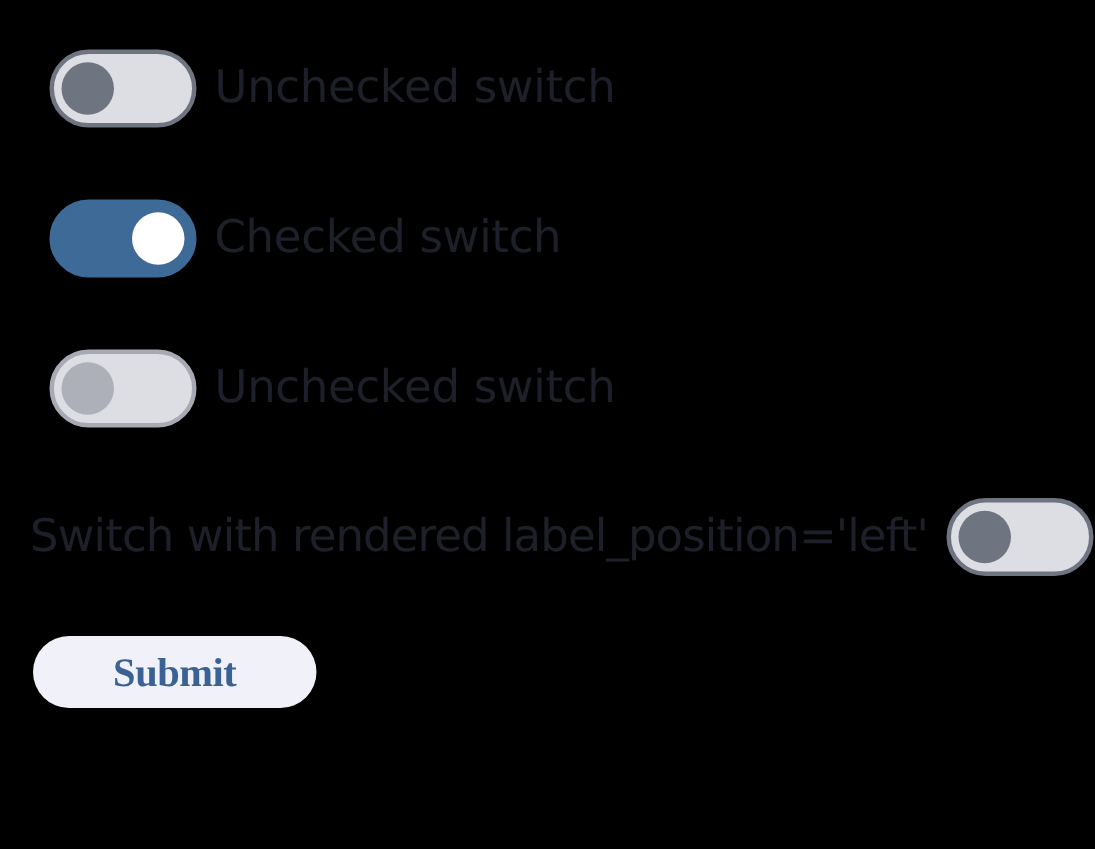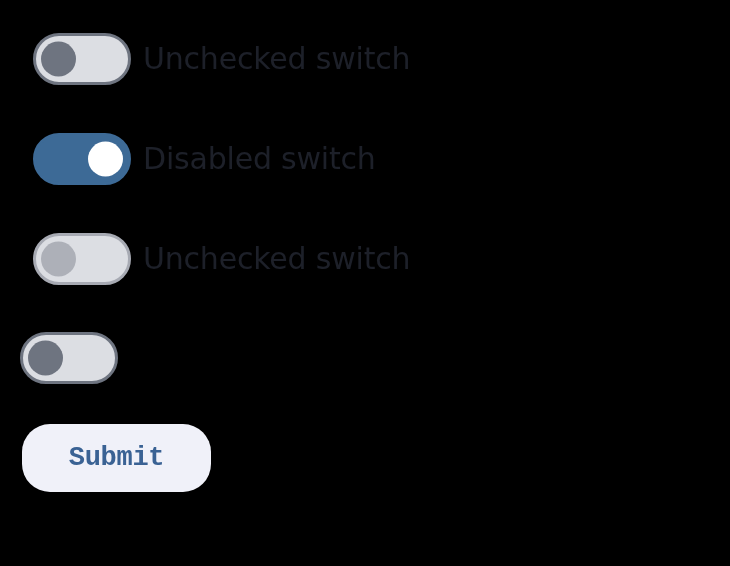--- a/index.html
+++ b/index.html
@@ -105,29 +105,29 @@
     white-space: nowrap;
     font-family: "DejaVu Sans", "Liberation Sans", sans-serif;
   }
 
   
   .submit-btn {
     position: absolute;
     left: 22px;
     top: 424px;
     width: 189px;
-    height: 68px;
+    height: 48px;
     border: none;
     border-radius: 28px;
     background: #f0f1f9;
     color: #3a6294;
     font-size: 27px;
     font-weight: bold;
     letter-spacing: -0.3px;
-    font-family: Liberation Mono, monospace;
+    font-family: Liberation Serif, serif;
     cursor: pointer;
     padding: 0;
     display: flex;
     align-items: center;
     justify-content: center;
   }
 </style>
 </head>
 <body>
 
@@ -137,31 +137,32 @@
     <div class="switch switch-off" role="switch" aria-checked="false">
       <span class="thumb thumb-left thumb-grey"></span>
     </div>
     <span class="switch-label">Unchecked switch</span>
   </div>
 
   <div class="row row-r2">
     <div class="switch switch-on" role="switch" aria-checked="true">
       <span class="thumb thumb-right thumb-white"></span>
     </div>
-    <span class="switch-label">Disabled switch</span>
+    <span class="switch-label">Checked switch</span>
   </div>
 
   <div class="row row-r3">
     <div class="switch switch-disabled" role="switch" aria-checked="false" aria-disabled="true">
       <span class="thumb thumb-left thumb-greylite"></span>
     </div>
     <span class="switch-label">Unchecked switch</span>
   </div>
 
   <div class="row-left-label">
+    <span class="switch-label-left">Switch with rendered label_position='left'</span>
     <div class="switch switch-off" role="switch" aria-checked="false">
       <span class="thumb thumb-left thumb-grey"></span>
     </div>
   </div>
 
   <button class="submit-btn">Submit</button>
 
 </div>
 
 </body></html>

